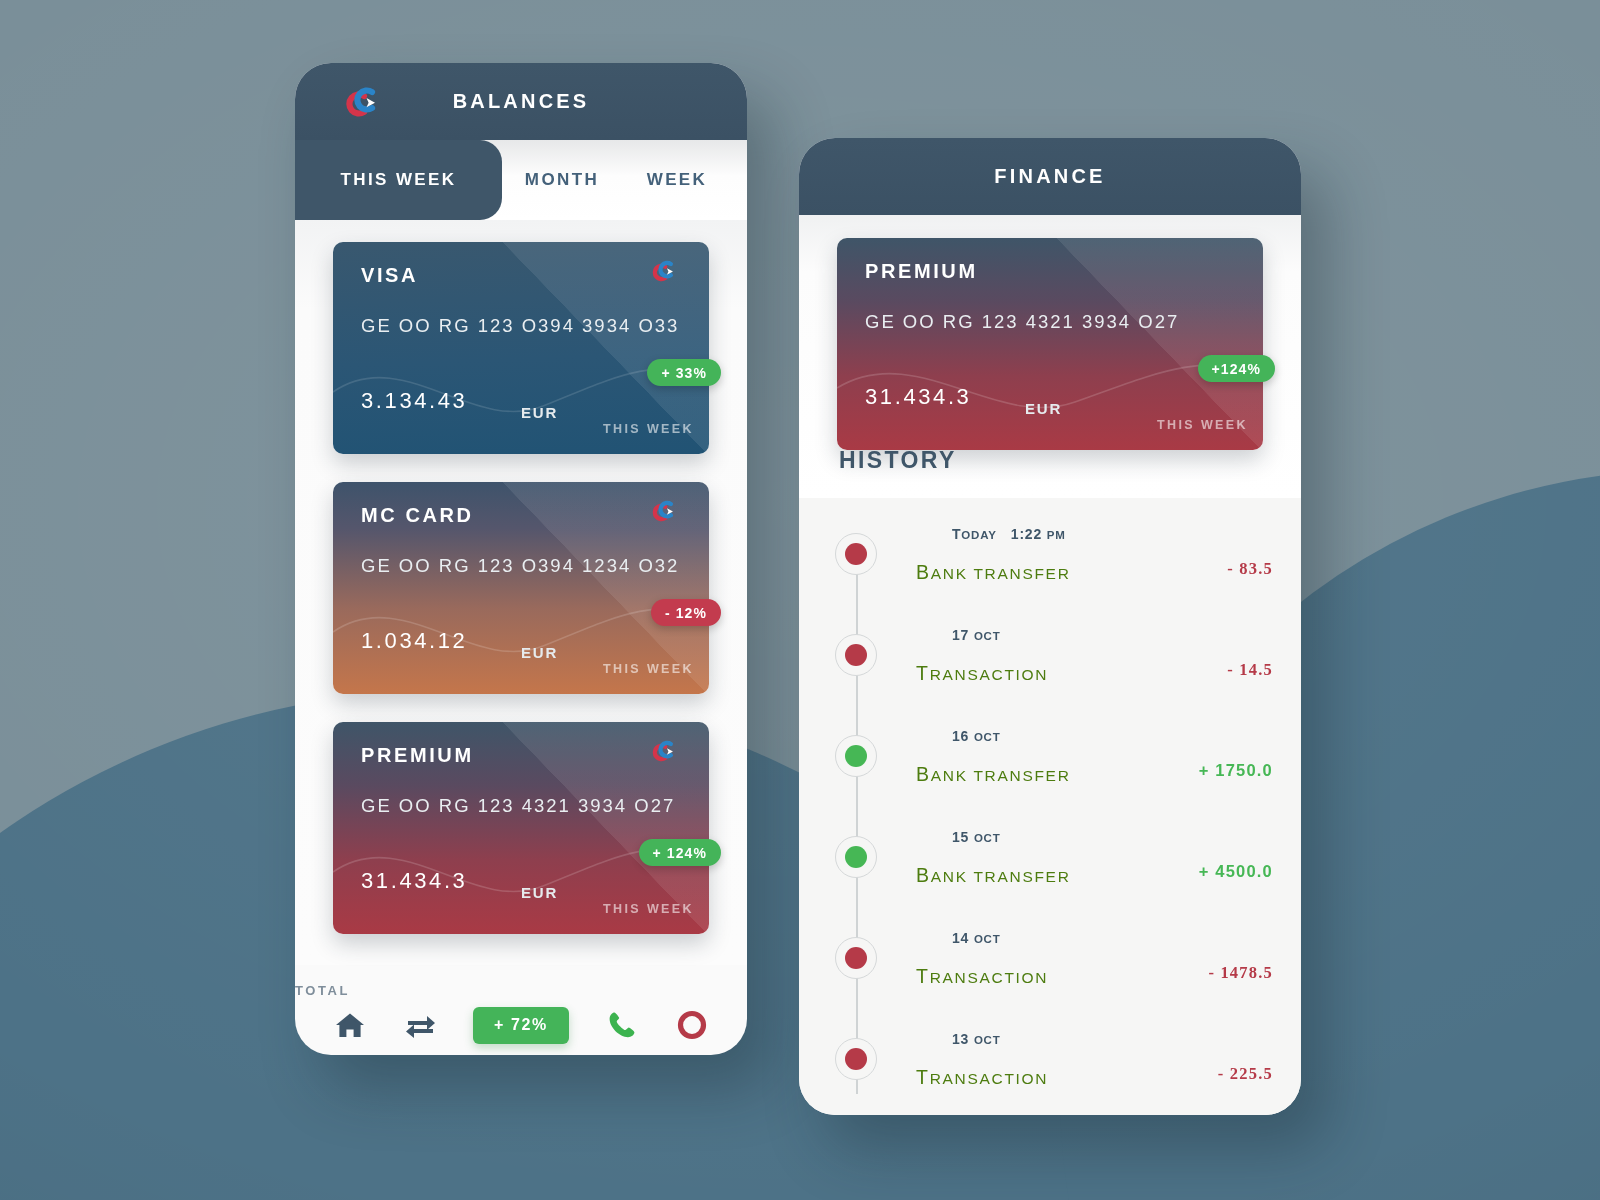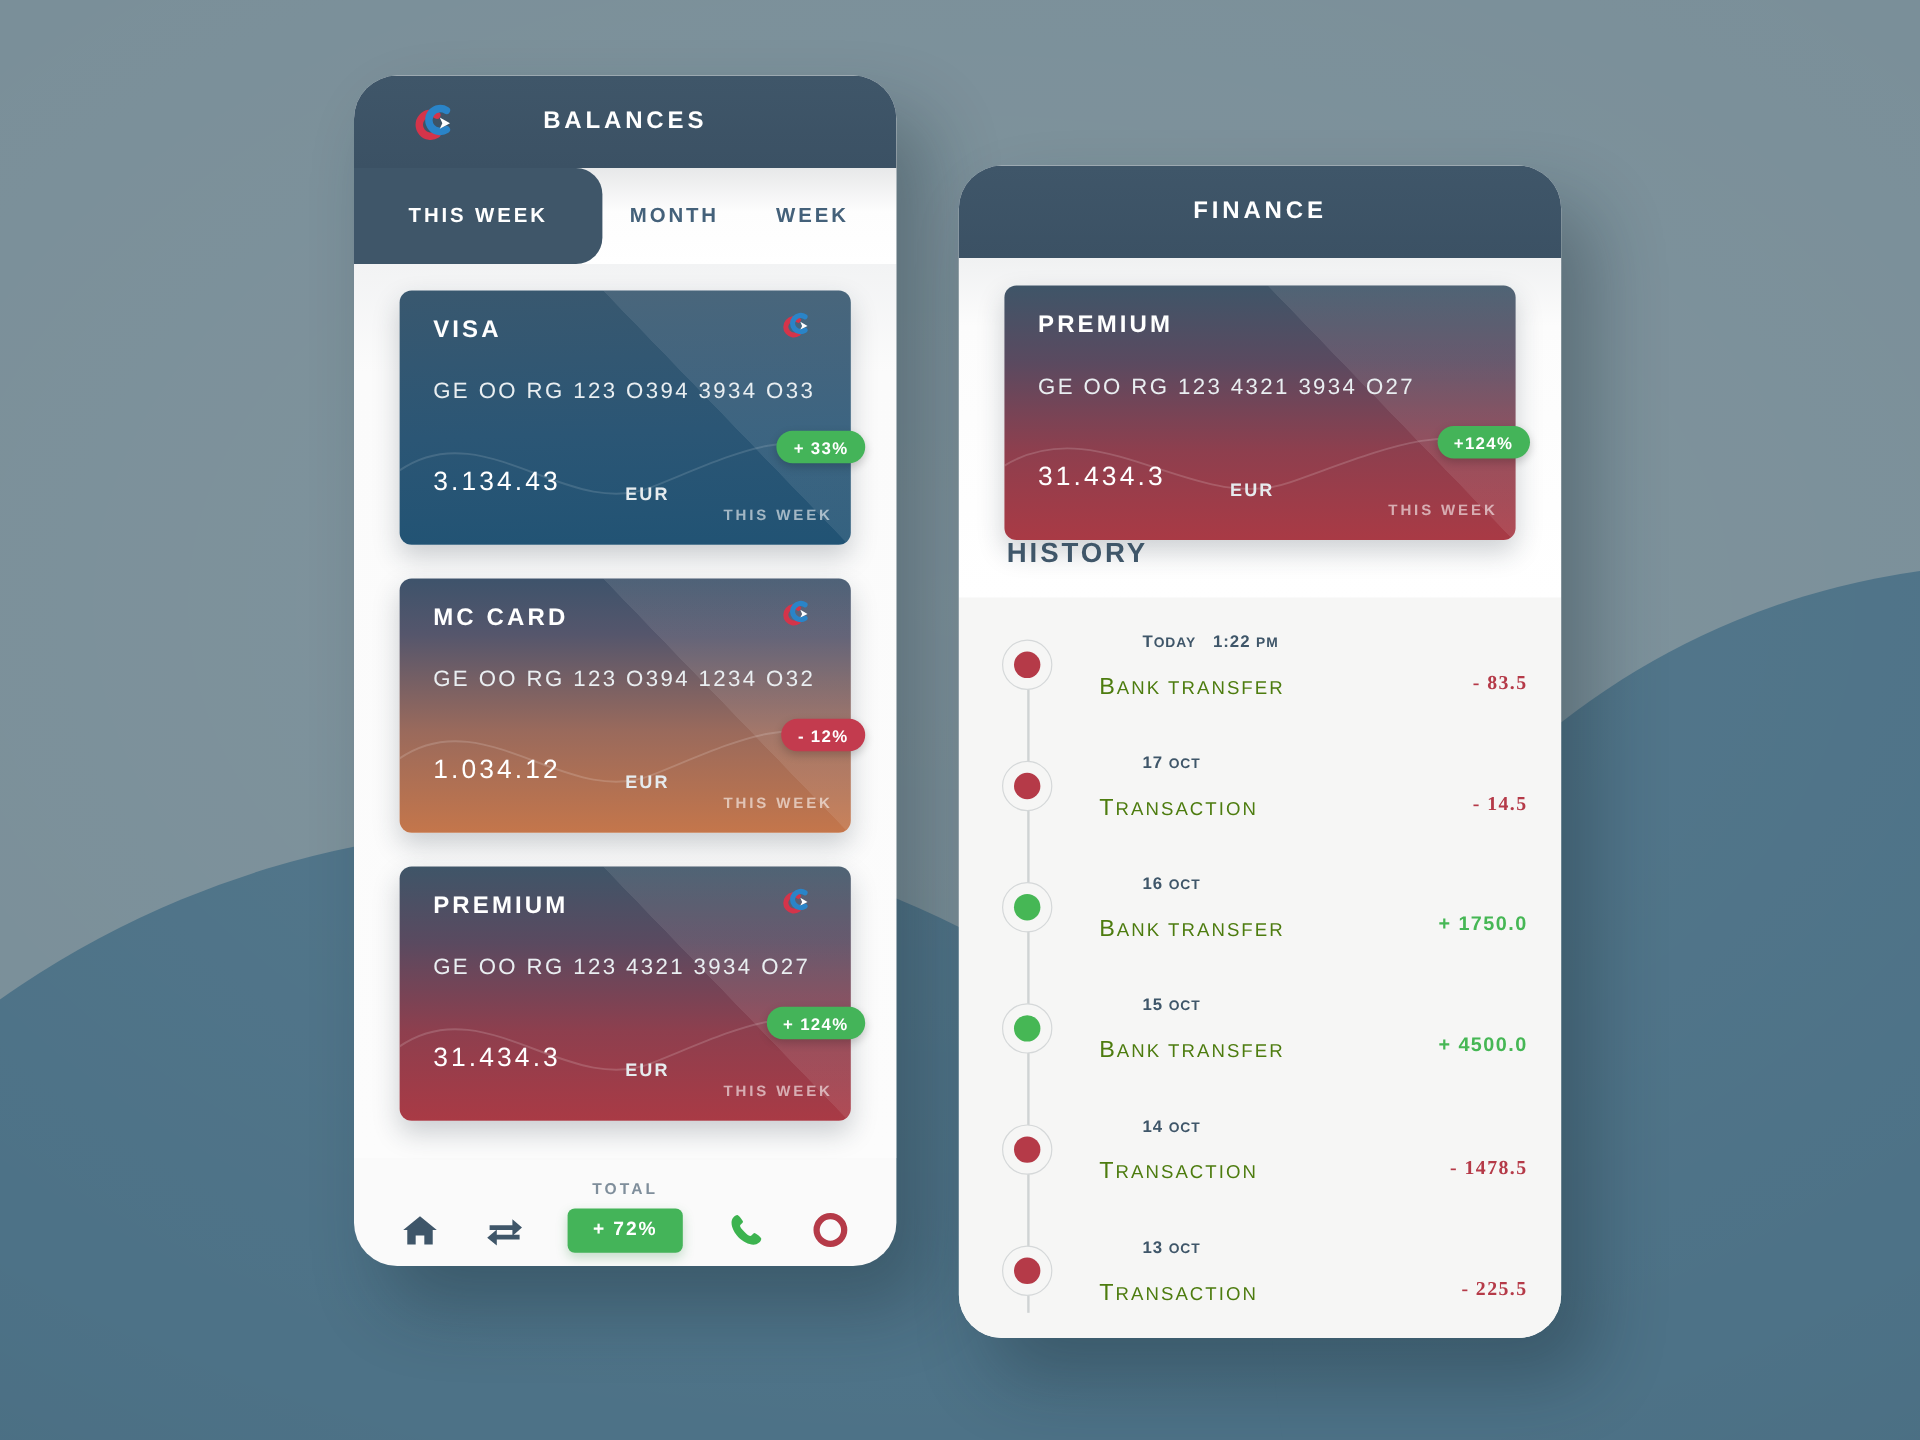--- a/index.html
+++ b/index.html
@@ -219,21 +219,20 @@
     box-shadow: 0 3px 8px rgba(0,0,0,0.2);
   }
   .trend-up   { background: #44b459; }
   .trend-down { background: #c33b4e; }
 
   
   .total-label {
     position: absolute;
     left: 0; right: 0;
     bottom: 57px;
-    text-align: center;
     color: #7f8e9b;
     font-size: 13px;
     font-weight: bold;
     letter-spacing: 2.6px;
   }
   .navbar {
     position: absolute;
     left: 0; right: 0; bottom: 0;
     height: 52px;
     display: flex;

